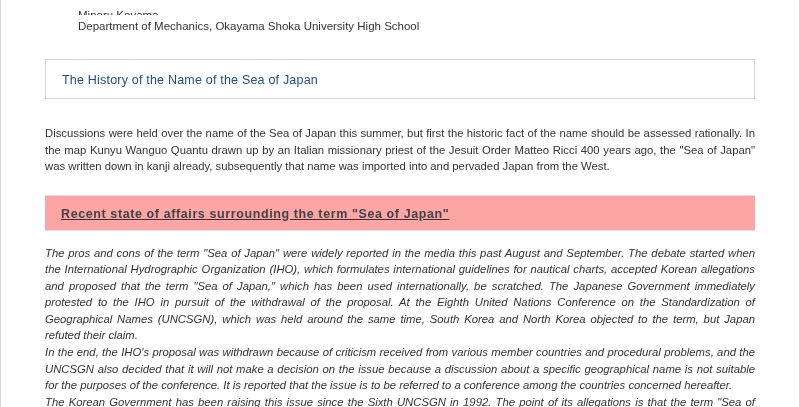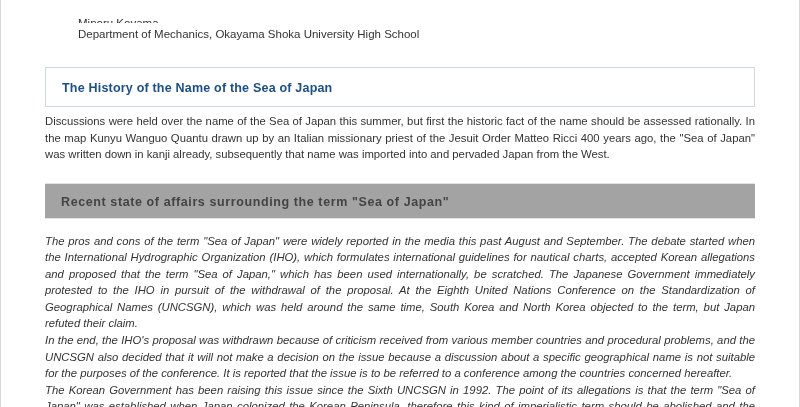--- a/index.html
+++ b/index.html
@@ -41,21 +41,21 @@
   .content {
     position: absolute;
     left: 45px;
     top: 0;
     width: 710px;
   }
 
   
   .author-block {
     margin-left: 33px;
-    padding-top: 16px;
+    padding-top: 8px;
   }
   .author-name {
     font-size: 11.5px;
     color: #333333;
     line-height: 14px;
     margin: 0;
     height: 7px;
     overflow: hidden;
   }
   .author-affil {
@@ -76,44 +76,45 @@
   }
   .section-head-primary::before {
     content: "";
     position: absolute;
     left: 0; top: 0; bottom: 0;
     width: 3px;
     background: #ffffff;
   }
   .section-head-primary .title {
     font-size: 12.5px;
-    font-weight: bold;
+    font-weight: normal;
     color: #1b4f8a;
     letter-spacing: 0.2px;
   }
 
   
   .para {
     font-size: 11.3px;
     line-height: 16.5px;
     color: #333333;
     margin: 0;
     text-align: justify;
   }
   .para-block {
-    margin-top: 6px;
+    margin-top: 26px;
   }
 
   
   .section-head-secondary {
     margin-top: 20px;
-    background: #a3a3a3;
+    background: #fca5a5;
     border-top: 1px solid #e2e2e2;
     border-bottom: 1px solid #e2e2e2;
     padding: 8px 0 8px 16px;
+    text-decoration: underline;
   }
   .section-head-secondary .title {
     font-size: 12.5px;
     font-weight: bold;
     color: #444444;
     letter-spacing: 0.6px;
   }
 
   .body-block {
     margin-top: 14px;

